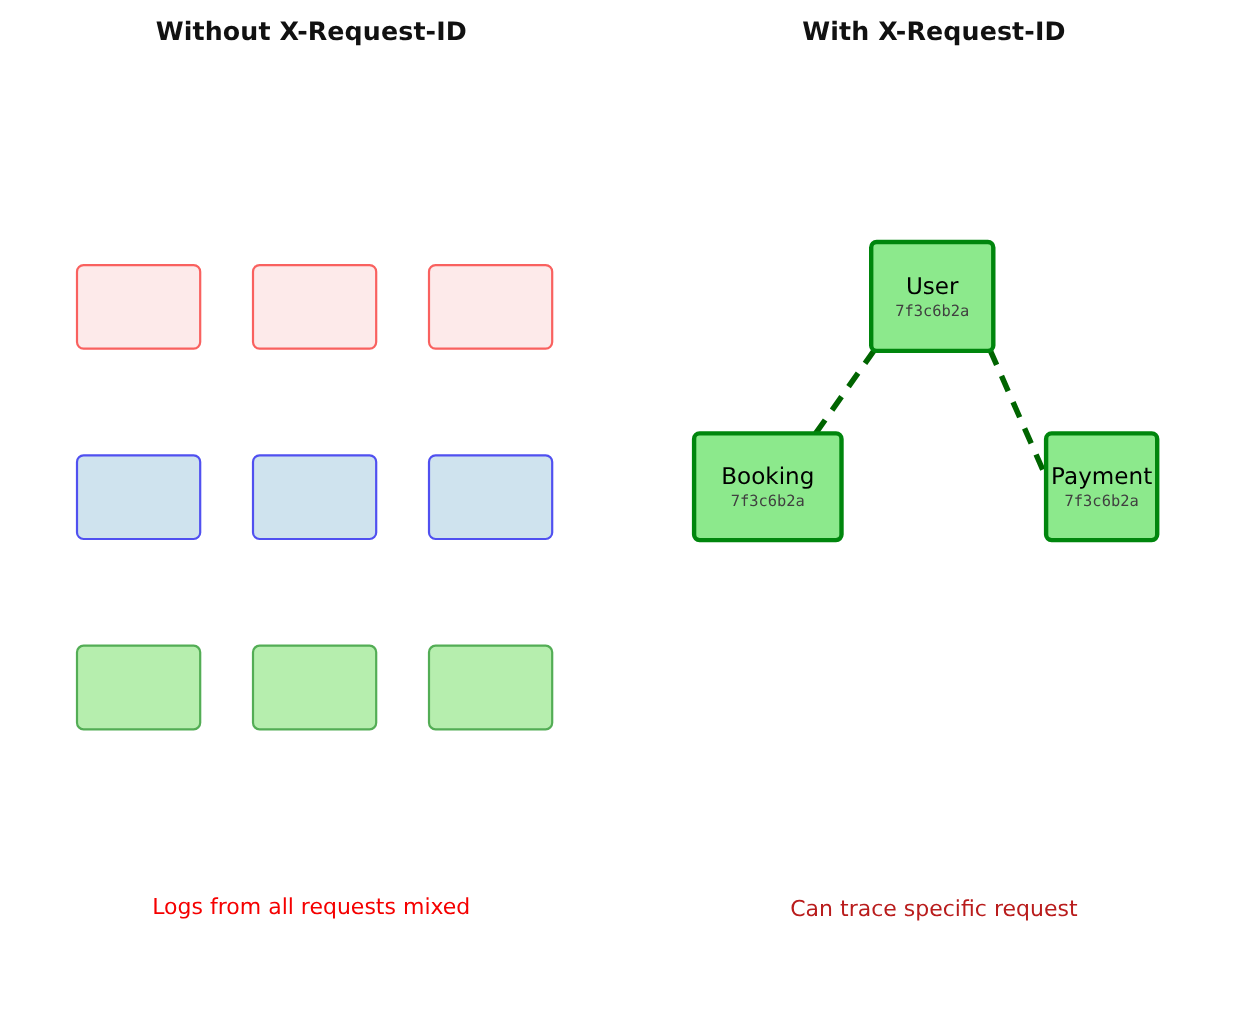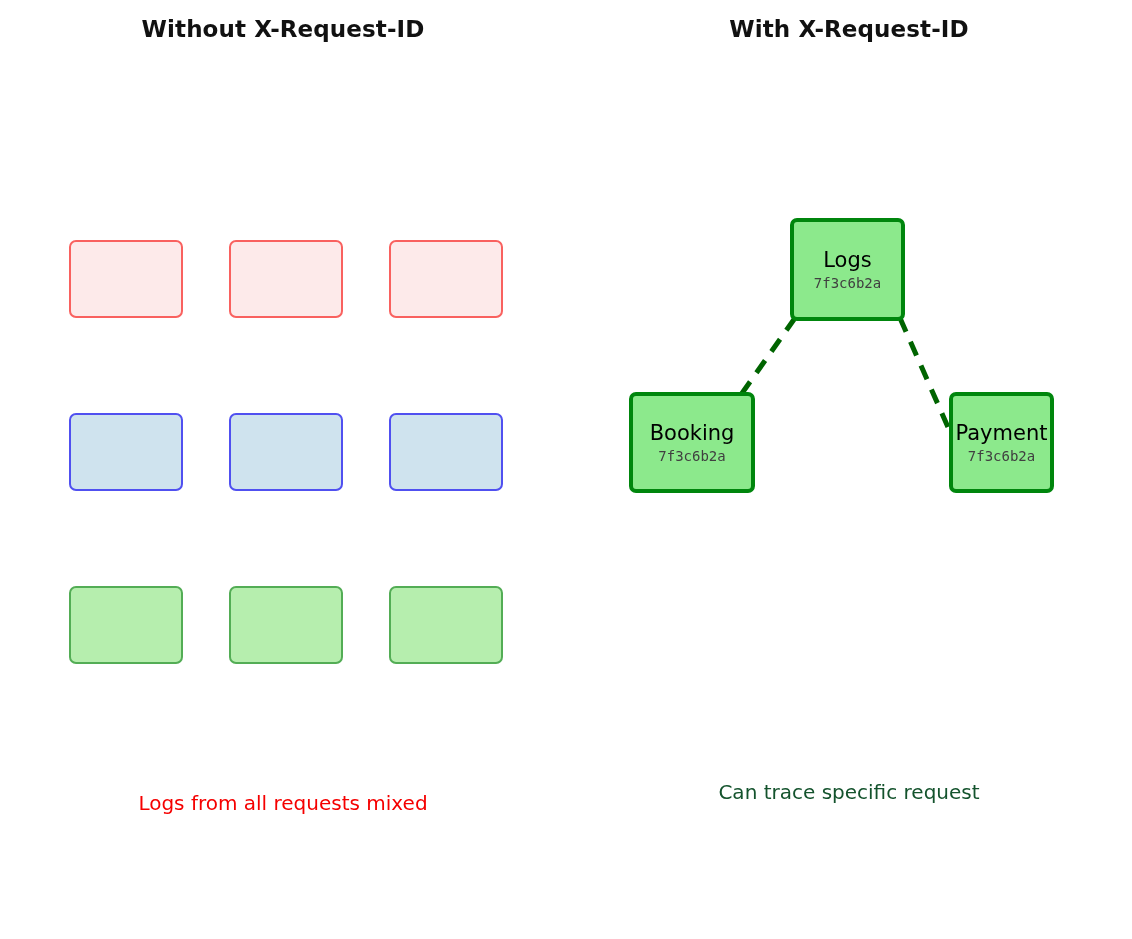--- a/index.html
+++ b/index.html
@@ -81,42 +81,42 @@
   .node-id {
     margin-top: 5px;
     color: #404040;
     font-family: "DejaVu Sans Mono", "Liberation Mono", monospace;
     font-size: 14px;
     line-height: 1.05;
     white-space: nowrap;
   }
 
   #node-user    { left: 790px; top: 218px; width: 115px; height: 103px; }
-  #node-booking { left: 629px; top: 392px; width: 126px; height: 101px; }
+  #node-booking { left: 629px; top: 392px; width: 138px; height: 101px; }
   #node-payment { left: 949px; top: 392px; width: 105px; height: 101px; }
 
   
   #edges {
     position: absolute;
     left: 0; top: 0;
     width: 1132px;
     height: 939px;
     z-index: 2;
     pointer-events: none;
   }
 
   
   .caption {
     position: absolute;
     font-size: 20px;
     text-align: center;
     white-space: nowrap;
   }
-  #caption-left  { left: 0px;   top: 791px; width: 566px; color: #f50000; }
-  #caption-right { left: 566px; top: 780px; width: 566px; color: #14532d; }
+  #caption-left  { left: 0px;   top: 812px; width: 566px; color: #f50000; }
+  #caption-right { left: 566px; top: 814px; width: 566px; color: #b91c1c; }
 </style>
 </head>
 <body>
 
 <div id="canvas">
 
   <div class="panel-title" id="title-right">With X-Request-ID</div>
   <div class="panel-title" id="title-left">Without X-Request-ID</div>
 
   <div id="left-panel">
@@ -136,21 +136,21 @@
   </div>
 
   <div id="right-panel">
 
     <svg id="edges" viewBox="0 0 1132 939">
       <line x1="795" y1="318" x2="688" y2="470" stroke="#006400" stroke-width="5" stroke-dasharray="15,11"></line>
       <line x1="900" y1="318" x2="955" y2="443" stroke="#006400" stroke-width="5" stroke-dasharray="15,11"></line>
     </svg>
 
     <div class="node" id="node-user">
-      <div class="node-label">Logs</div>
+      <div class="node-label">User</div>
       <div class="node-id">7f3c6b2a</div>
     </div>
 
     <div class="node" id="node-booking">
       <div class="node-label">Booking</div>
       <div class="node-id">7f3c6b2a</div>
     </div>
 
     <div class="node" id="node-payment">
       <div class="node-label">Payment</div>

